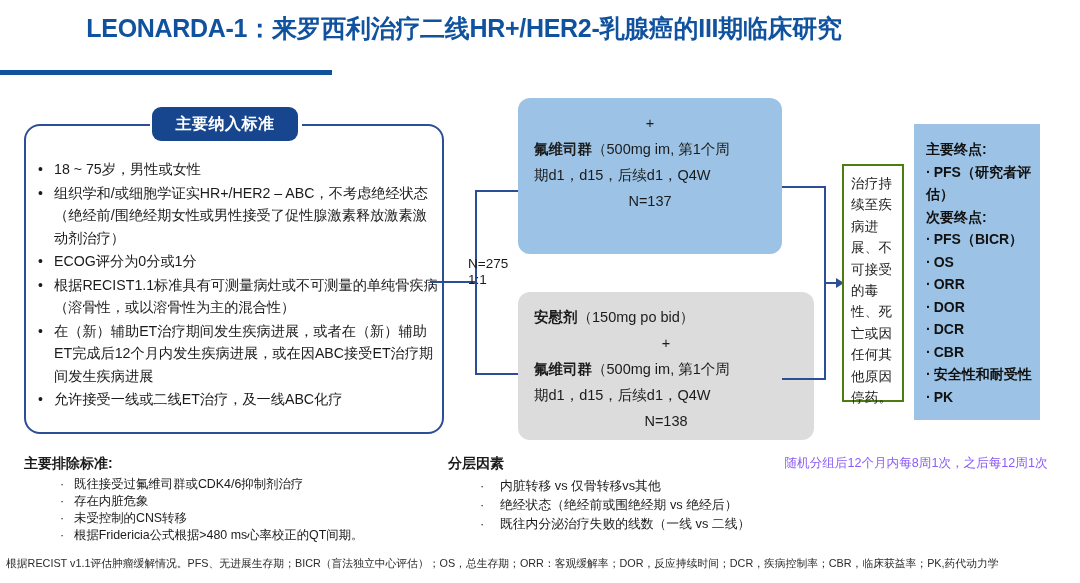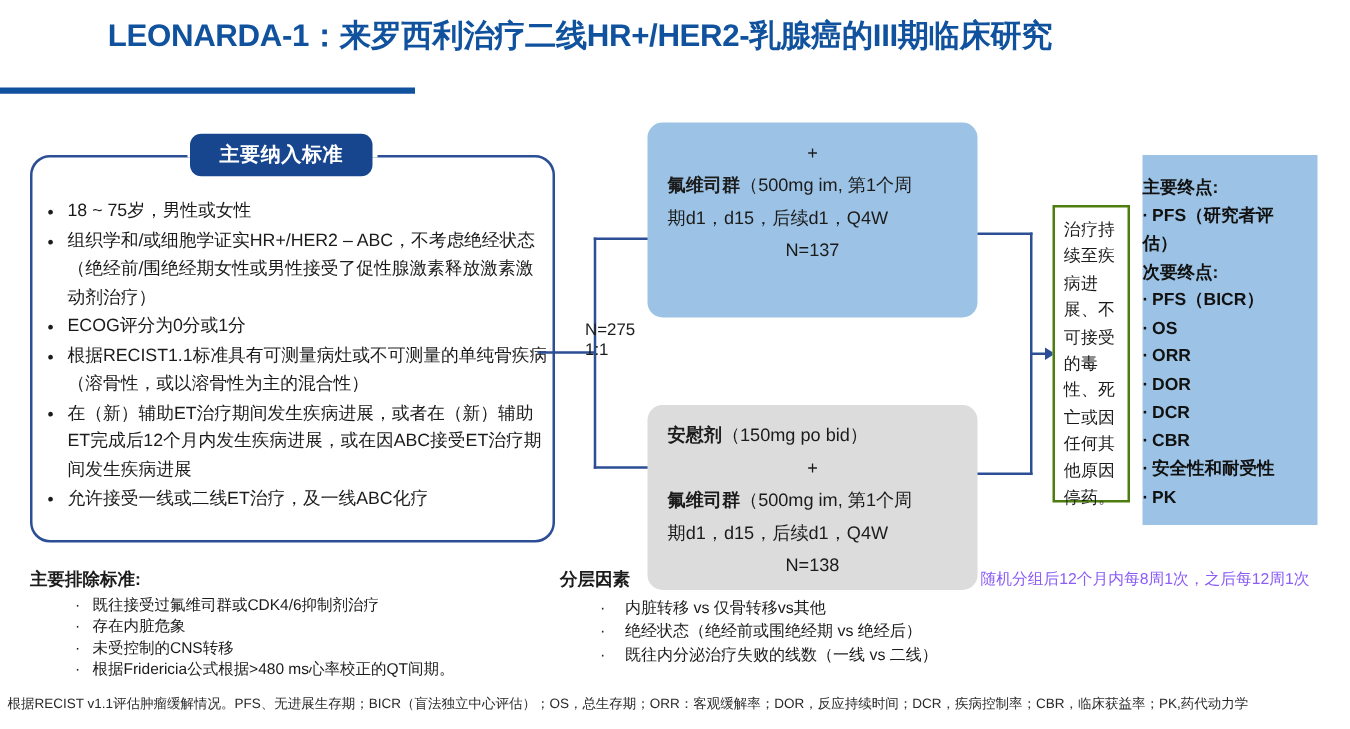--- a/index.html
+++ b/index.html
@@ -144,24 +144,23 @@
   #arm-experimental {
     left: 518px;
     top: 98px;
     width: 264px;
     height: 156px;
     background: #9CC3E5;
   }
   #arm-control {
     left: 518px;
     top: 292px;
-    width: 264px;
+    width: 296px;
     height: 148px;
     background: #DCDCDC;
-    margin-top: 32px;
   }
   .arm-drug { font-weight: bold; }
   .arm-center { text-align: center; }
 
   
   #merge {
     position: absolute;
     left: 782px;
     top: 186px;
     width: 62px;
@@ -189,25 +188,25 @@
     color: #1b1b1b;
     padding: 7px 6px 0 7px;
     letter-spacing: 0.2px;
   }
 
   
   #endpoints-box {
     position: absolute;
     left: 914px;
     top: 124px;
-    width: 140px;
+    width: 126px;
     height: 296px;
     background: #9CC3E5;
     box-sizing: border-box;
-    padding: 14px 8px 0 0;
+    padding: 14px 8px 0 12px;
     font-size: 14px;
     line-height: 22.5px;
     color: #111111;
   }
   #endpoints-box .ep-head { font-weight: bold; }
   #endpoints-box .ep-item { font-weight: bold; }
   #endpoints-box .ep-item .dot { margin-right: 3px; }
 
   
   #exclusion-block {

